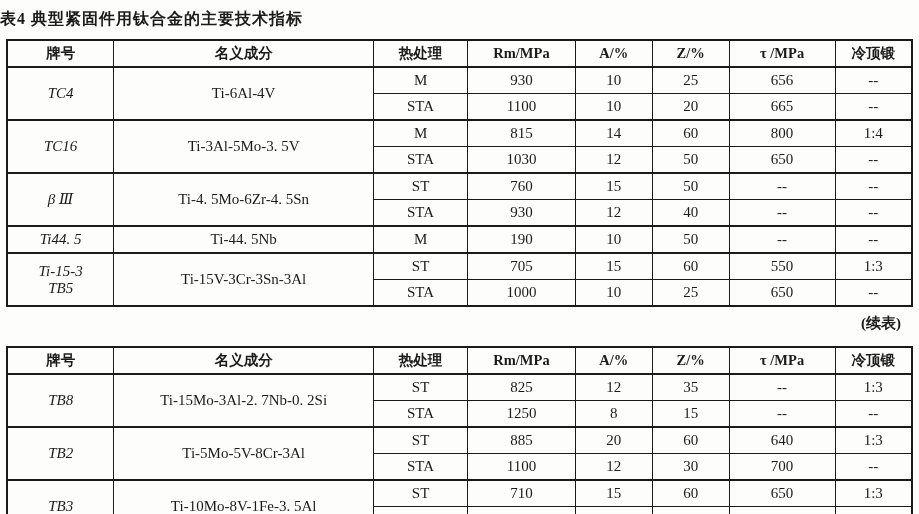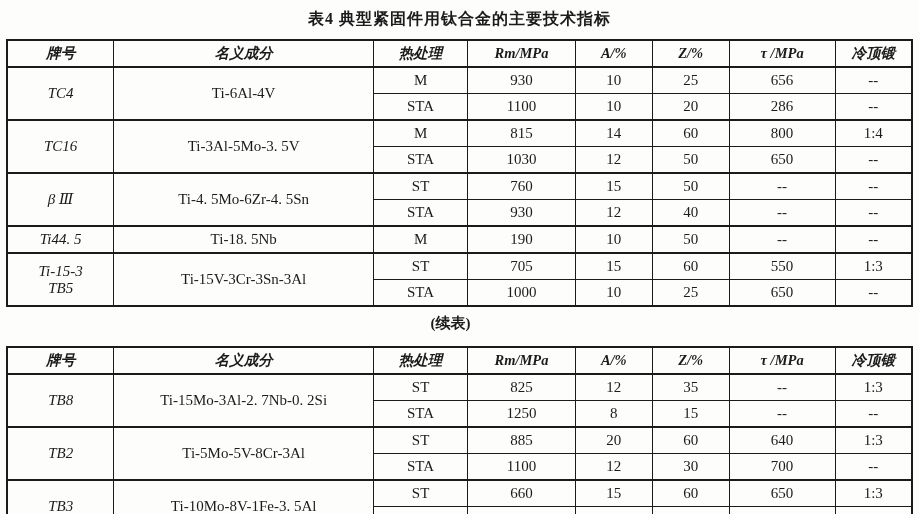--- a/index.html
+++ b/index.html
@@ -6,21 +6,20 @@
     margin: 0;
     padding: 0;
     width: 919px;
     height: 514px;
     background: #fdfdfb;
     color: #1b1b1b;
     font-family: "Liberation Serif", "DejaVu Serif", serif;
     overflow: hidden;
   }
   .title {
-    text-align: center;
     font-weight: bold;
     font-size: 16px;
     padding-top: 9px;
     letter-spacing: 1px;
   }
   table.spec {
     border-collapse: collapse;
     table-layout: fixed;
     width: 907px;
     margin: 0 auto;
@@ -33,29 +32,28 @@
     font-size: 15px;
     padding: 1px 2px;
     height: 23px;
     line-height: 1.05;
     overflow: hidden;
   }
   table.spec thead th {
     font-weight: bold;
     font-size: 14.5px;
     border-bottom-width: 2px;
-    font-style: italic;
   }
   table.spec tr.group-start td {
     border-top-width: 2px;
   }
   #table-1 { margin-top: 9px; }
   #table-2 { margin-top: 8px; }
   .continuation {
-    text-align: center;
+    text-align: right;
     font-weight: bold;
     font-size: 15px;
     padding: 7px 18px 5px 0;
   }
   td.grade div { line-height: 1.1; font-style: italic; }
 </style>
 </head>
 <body>
 
 <div class="title">表4  典型紧固件用钛合金的主要技术指标</div>
@@ -94,21 +92,21 @@
         <td>10</td>
         <td>25</td>
         <td>656</td>
         <td>--</td>
       </tr>
       <tr>
         <td>STA</td>
         <td>1100</td>
         <td>10</td>
         <td>20</td>
-        <td>286</td>
+        <td>665</td>
         <td>--</td>
       </tr>
       <tr class="group-start">
         <td class="grade" rowspan="2">
           <div>TC16</div>
         </td>
         <td rowspan="2">Ti-3Al-5Mo-3. 5V</td>
         <td>M</td>
         <td>815</td>
         <td>14</td>
@@ -141,21 +139,21 @@
         <td>930</td>
         <td>12</td>
         <td>40</td>
         <td>--</td>
         <td>--</td>
       </tr>
       <tr class="group-start">
         <td class="grade" rowspan="1">
           <div>Ti44. 5</div>
         </td>
-        <td rowspan="1">Ti-18. 5Nb</td>
+        <td rowspan="1">Ti-44. 5Nb</td>
         <td>M</td>
         <td>190</td>
         <td>10</td>
         <td>50</td>
         <td>--</td>
         <td>--</td>
       </tr>
       <tr class="group-start">
         <td class="grade" rowspan="2">
           <div>Ti-15-3</div>
@@ -245,21 +243,21 @@
         <td>30</td>
         <td>700</td>
         <td>--</td>
       </tr>
       <tr class="group-start">
         <td class="grade" rowspan="2">
           <div>TB3</div>
         </td>
         <td rowspan="2">Ti-10Mo-8V-1Fe-3. 5Al</td>
         <td>ST</td>
-        <td>660</td>
+        <td>710</td>
         <td>15</td>
         <td>60</td>
         <td>650</td>
         <td>1:3</td>
       </tr>
       <tr>
         <td>STA</td>
         <td>1100</td>
         <td>10</td>
         <td>25</td>

